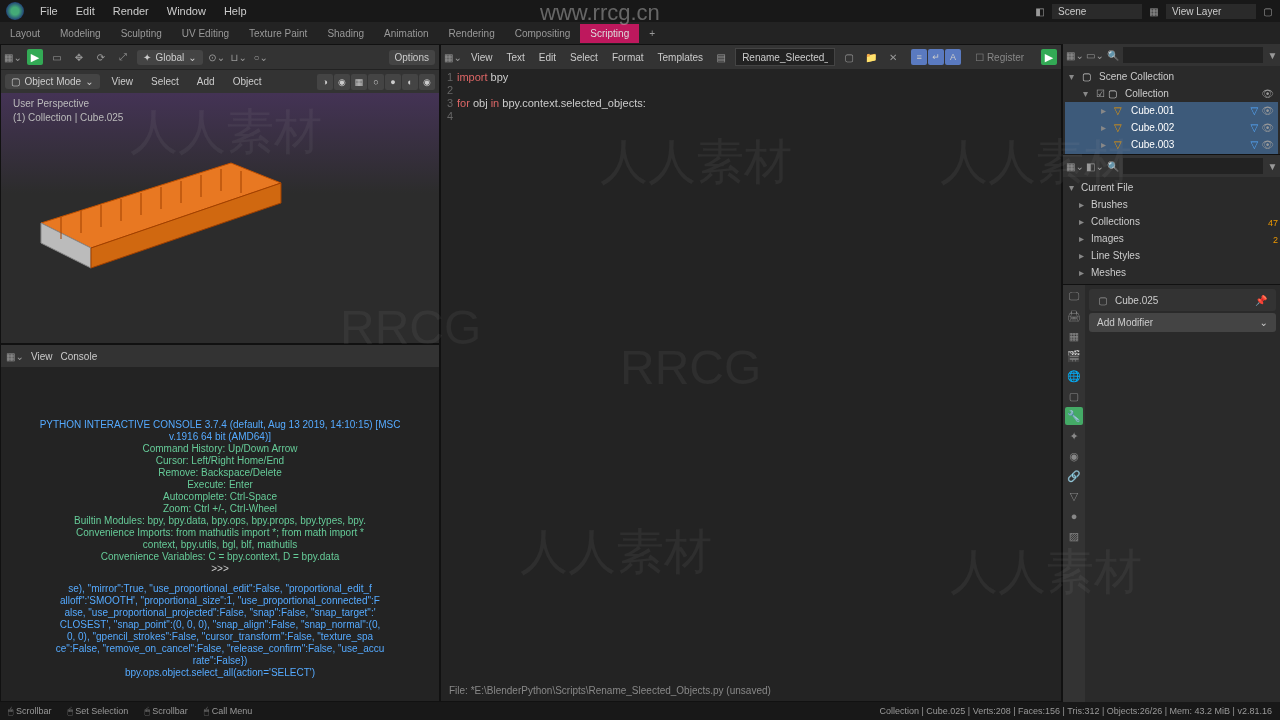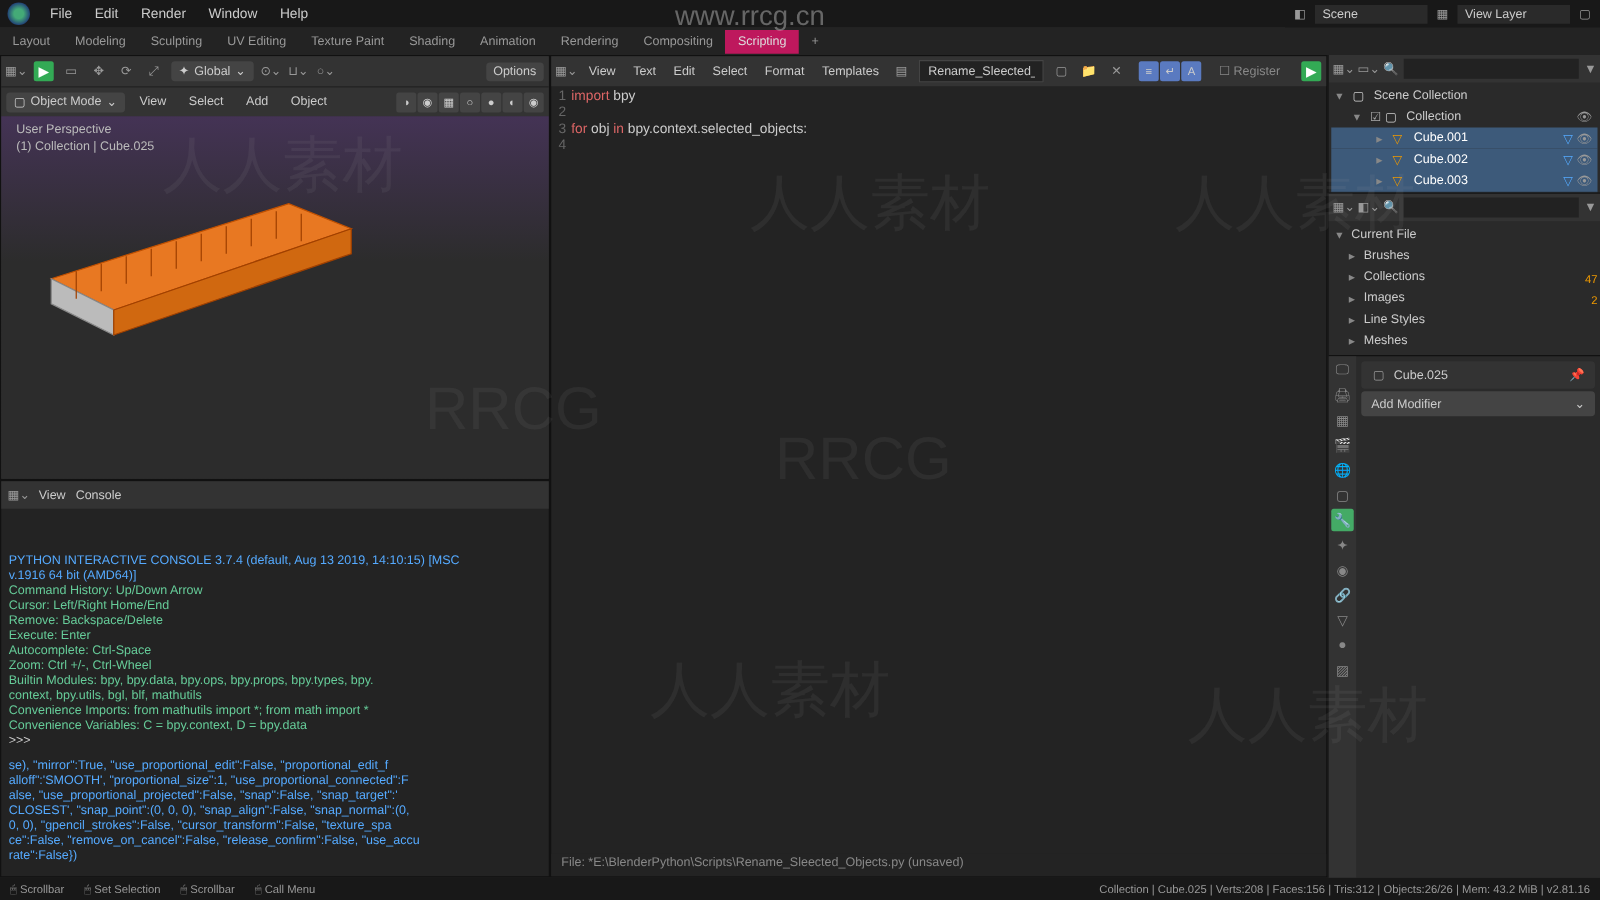--- a/index.html
+++ b/index.html
@@ -20,21 +20,21 @@
 .vp-header2 { height: 24px; background: #333; display: flex; align-items: center; gap: 6px; padding: 0 4px; border-top: 1px solid #222; }
 .vp-sel { background: #444; color: #ccc; padding: 2px 6px; border-radius: 3px; font-size: 10px; display: inline-flex; align-items: center; gap: 4px; }
 .vp-btn { padding: 2px 6px; color: #ccc; font-size: 10px; cursor: pointer; }
 .vp-info { position: absolute; top: 52px; left: 12px; color: #bbb; font-size: 10px; line-height: 14px; }
 .canvas { position: absolute; top: 48px; left: 0; right: 0; bottom: 0; background: linear-gradient(#435 0%, #2c2c2c 40%); }
 .shape { position: absolute; left: 30px; top: 60px; width: 260px; height: 120px; }
 .shape svg { width: 100%; height: 100%; }
 .console-area { flex: 1; background: #232323; display: flex; flex-direction: column; border: 1px solid #111; }
 .con-header { height: 22px; background: #333; display: flex; align-items: center; gap: 8px; padding: 0 6px; }
 .con-header .m { color: #ccc; font-size: 10px; cursor: pointer; }
-.con-body { flex: 1; padding: 6px; font-family: monospace; font-size: 10px; color: #0bc; overflow: hidden; line-height: 12px; }
+.con-body { flex: 1; padding: 22px; font-family: monospace; font-size: 10px; color: #0bc; overflow: hidden; line-height: 12px; text-align: center; }
 .con-body .g { color: #5af; }
 .con-body .w { color: #6c9; }
 .prompt { color: #ccc; }
 .text-editor { flex: 1; background: #232323; display: flex; flex-direction: column; border: 1px solid #111; position: relative; }
 .te-header { height: 24px; background: #333; display: flex; align-items: center; gap: 6px; padding: 0 4px; }
 .te-header .m { color: #ccc; font-size: 10px; cursor: pointer; padding: 0 4px; }
 .te-body { flex: 1; display: flex; font-family: monospace; font-size: 11px; padding-top: 2px; }
 .gutter { width: 16px; text-align: right; color: #666; padding-right: 4px; }
 .gutter div { height: 13px; }
 .code { flex: 1; }
@@ -181,33 +181,34 @@
         <div class="g">PYTHON INTERACTIVE CONSOLE 3.7.4 (default, Aug 13 2019, 14:10:15) [MSC</div>
         <div class="g">v.1916 64 bit (AMD64)]</div>
         <div></div>
         <div class="w">Command History:     Up/Down Arrow</div>
         <div class="w">Cursor:              Left/Right Home/End</div>
         <div class="w">Remove:              Backspace/Delete</div>
         <div class="w">Execute:             Enter</div>
         <div class="w">Autocomplete:        Ctrl-Space</div>
         <div class="w">Zoom:                Ctrl +/-, Ctrl-Wheel</div>
         <div class="w">Builtin Modules:     bpy, bpy.data, bpy.ops, bpy.props, bpy.types, bpy.</div>
+        <div class="w">Convenience Imports: from mathutils import *; from math import *</div>
         <div class="w">context, bpy.utils, bgl, blf, mathutils</div>
-        <div class="w">Convenience Imports: from mathutils import *; from math import *</div>
         <div class="w">Convenience Variables: C = bpy.context, D = bpy.data</div>
         <div></div>
         <div class="prompt">&gt;&gt;&gt; </div>
         <div style="height:8px"></div>
         <div class="g">se), "mirror":True, "use_proportional_edit":False, "proportional_edit_f</div>
         <div class="g">alloff":'SMOOTH', "proportional_size":1, "use_proportional_connected":F</div>
         <div class="g">alse, "use_proportional_projected":False, "snap":False, "snap_target":'</div>
         <div class="g">CLOSEST', "snap_point":(0, 0, 0), "snap_align":False, "snap_normal":(0,</div>
         <div class="g"> 0, 0), "gpencil_strokes":False, "cursor_transform":False, "texture_spa</div>
         <div class="g">ce":False, "remove_on_cancel":False, "release_confirm":False, "use_accu</div>
         <div class="g">rate":False})</div>
+        <div class="g">bpy.ops.object.select_all(action='SELECT')</div>
       </div>
     </div>
   </div>
 
   <div class="text-editor">
     <div class="te-header">
       <span class="ico">▦⌄</span>
       <span class="m">View</span>
       <span class="m">Text</span>
       <span class="m">Edit</span>

